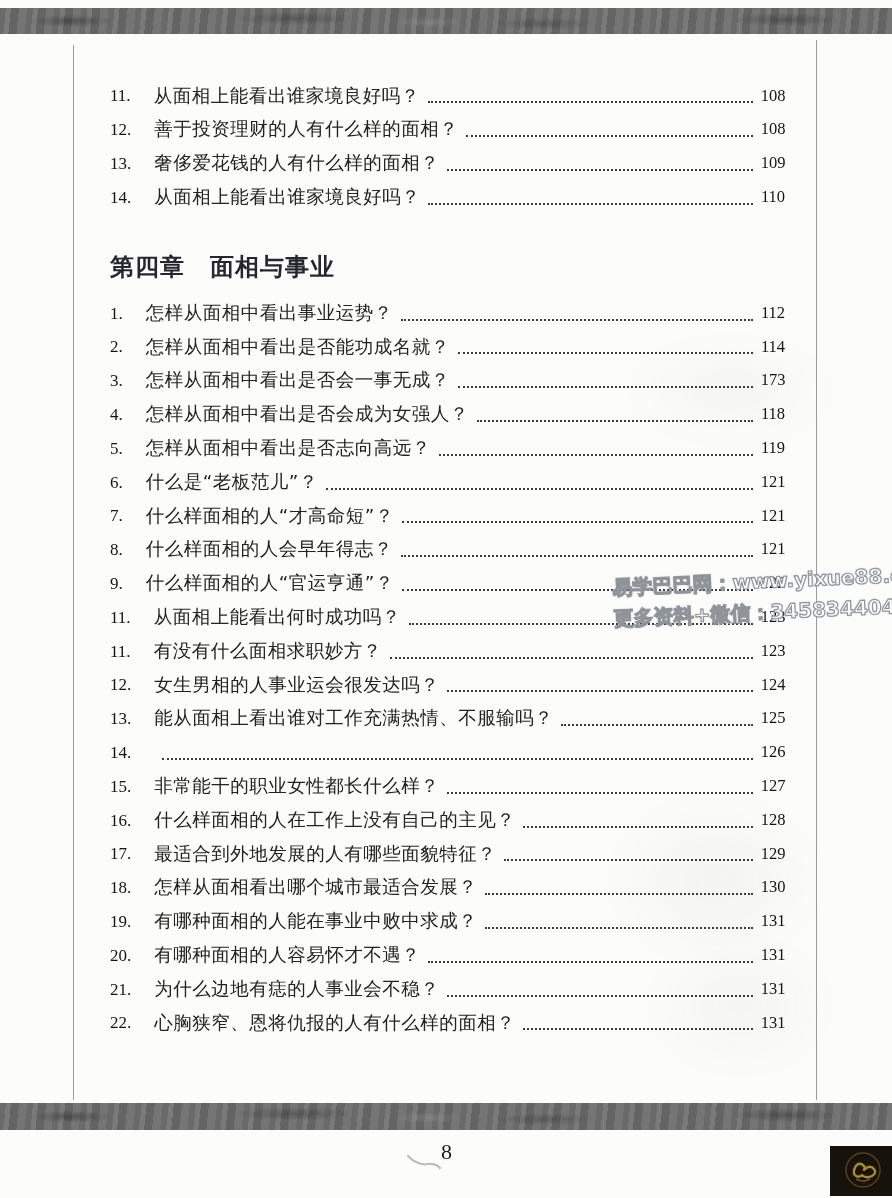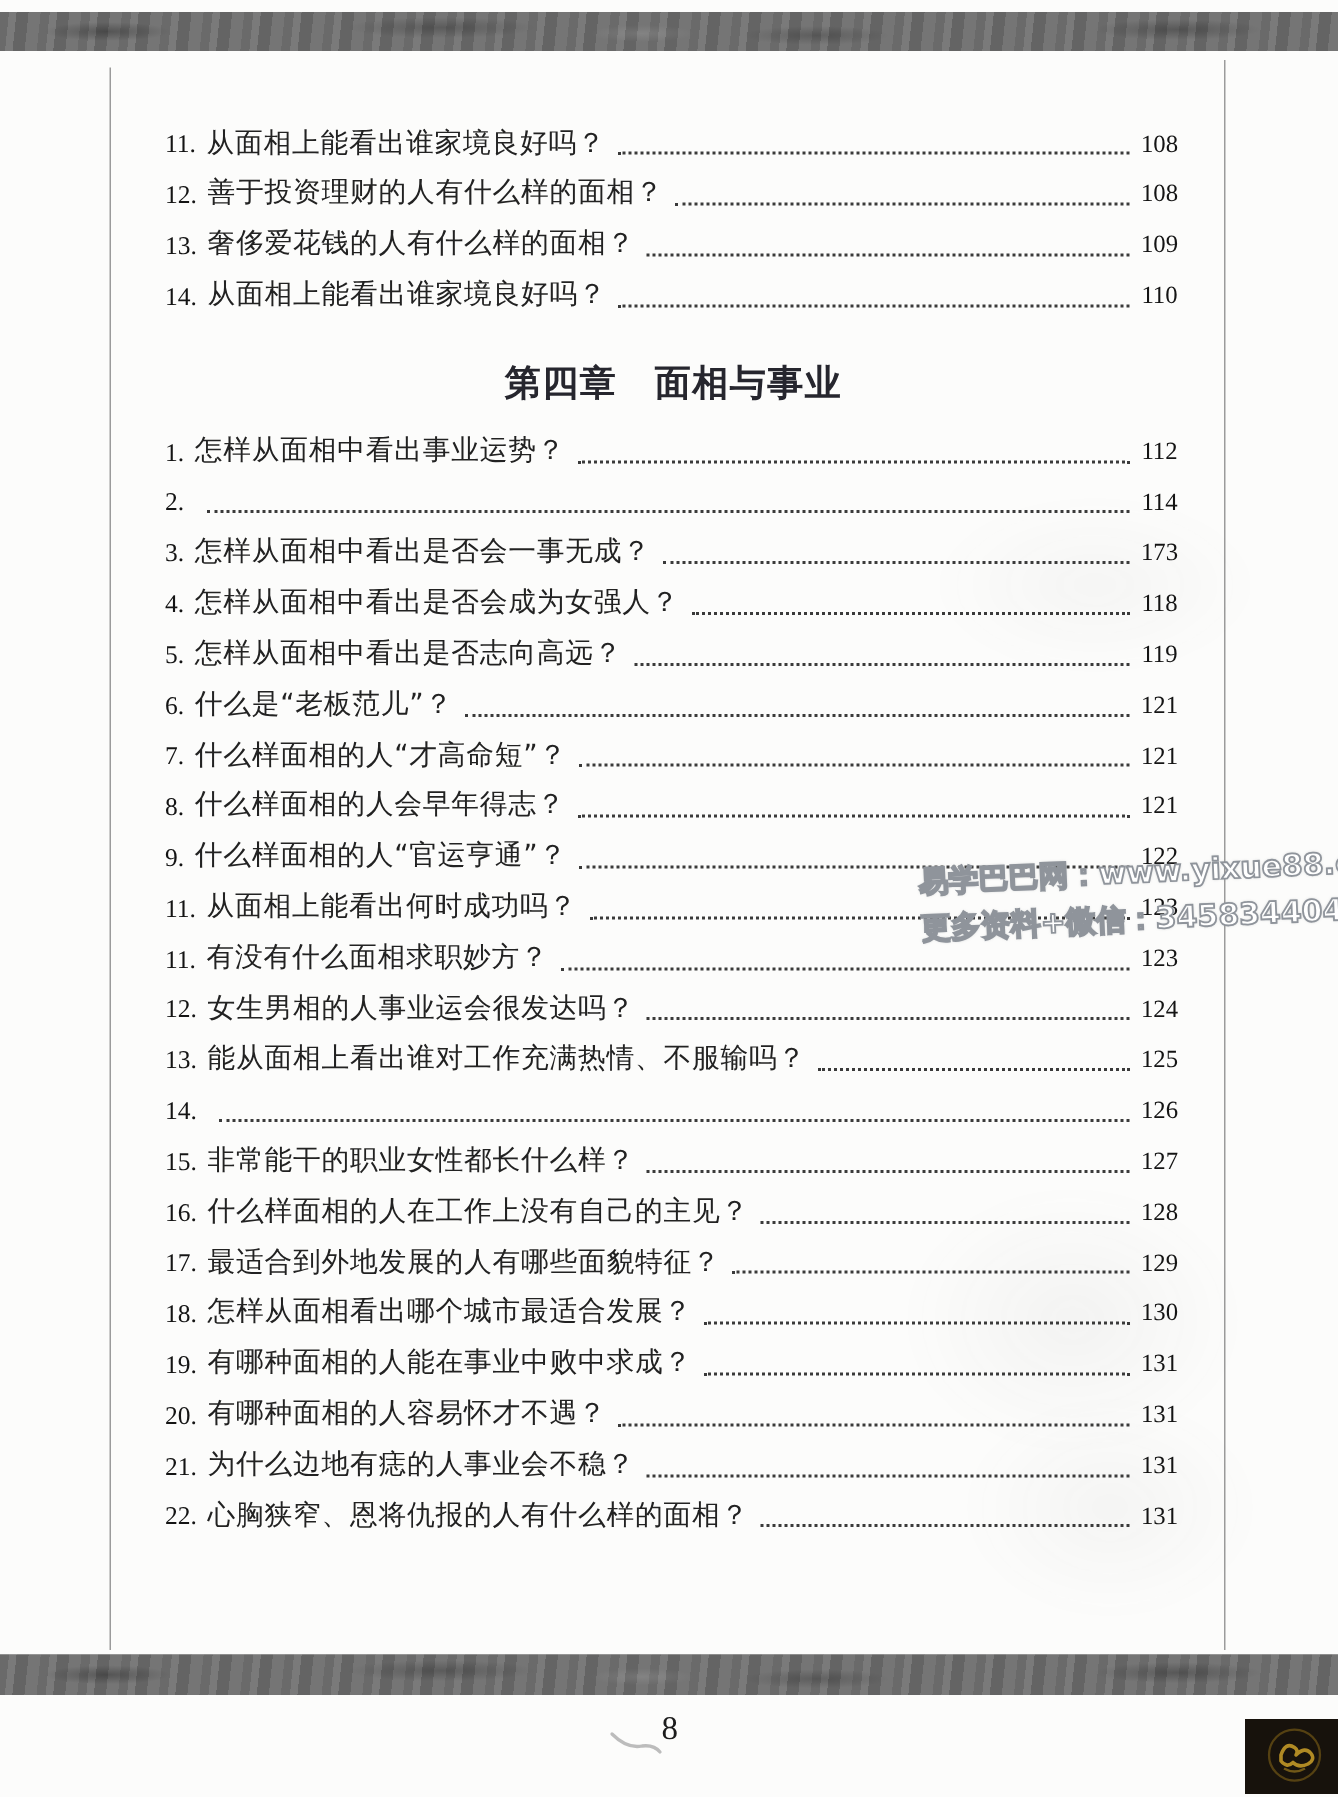--- a/index.html
+++ b/index.html
@@ -47,40 +47,40 @@
     padding:0 28px 0 37px;box-sizing:border-box;
     color:#1e1e1e;
   }
   #list-prev{margin-top:34px;}
   .toc-row{
     display:flex;align-items:center;height:33.8px;
     font-size:18px;line-height:1;white-space:nowrap;
   }
   .toc-num{
     font-family:"Liberation Serif","DejaVu Serif",serif;
-    font-size:17px;color:#141414;margin-right:7px;
+    font-size:17px;color:#141414;margin-right:23px;
     font-variant-numeric:oldstyle-nums;
   }
   .toc-title{
     font-family:"DejaVu Sans","Liberation Sans",sans-serif;
     font-size:18.5px;color:#222;letter-spacing:.5px;
   }
   .toc-leader{
     flex:1;height:13px;margin:0 5px 0 8px;
     border-bottom:2px dotted #3a3a3a;
   }
   .toc-page{
     font-family:"Liberation Serif","DejaVu Serif",serif;
     font-size:16.5px;color:#141414;min-width:30px;text-align:center;
     font-variant-numeric:oldstyle-nums;
   }
   #chapter-heading{
-    margin:25px 0 13px 0;
+    margin:37px 0 13px 0;
     font-family:"DejaVu Sans","Liberation Sans",sans-serif;
-    font-size:24px;font-weight:bold;color:#26262e;letter-spacing:1px;text-align:center;
+    font-size:24px;font-weight:bold;color:#26262e;letter-spacing:1px;
   }
 
   
   #watermark{
     position:absolute;left:613px;top:566px;z-index:5;
     transform:rotate(-2.5deg);
     font-family:"DejaVu Sans","Liberation Sans",sans-serif;
     font-weight:bold;font-size:20px;line-height:31px;white-space:nowrap;
     color:#ffffff;
     -webkit-text-stroke:1.2px #8f949b;
@@ -160,20 +160,21 @@
     <div id="list-main">
   <div class="toc-row">
     <span class="toc-num">1.</span>
     <span class="toc-title">怎样从面相中看出事业运势？</span>
     <span class="toc-leader"></span>
     <span class="toc-page">112</span>
   </div>
 
   <div class="toc-row">
     <span class="toc-num">2.</span>
+    <span class="toc-title">怎样从面相中看出是否能功成名就？</span>
     <span class="toc-leader"></span>
     <span class="toc-page">114</span>
   </div>
 
   <div class="toc-row">
     <span class="toc-num">3.</span>
     <span class="toc-title">怎样从面相中看出是否会一事无成？</span>
     <span class="toc-leader"></span>
     <span class="toc-page">173</span>
   </div>

